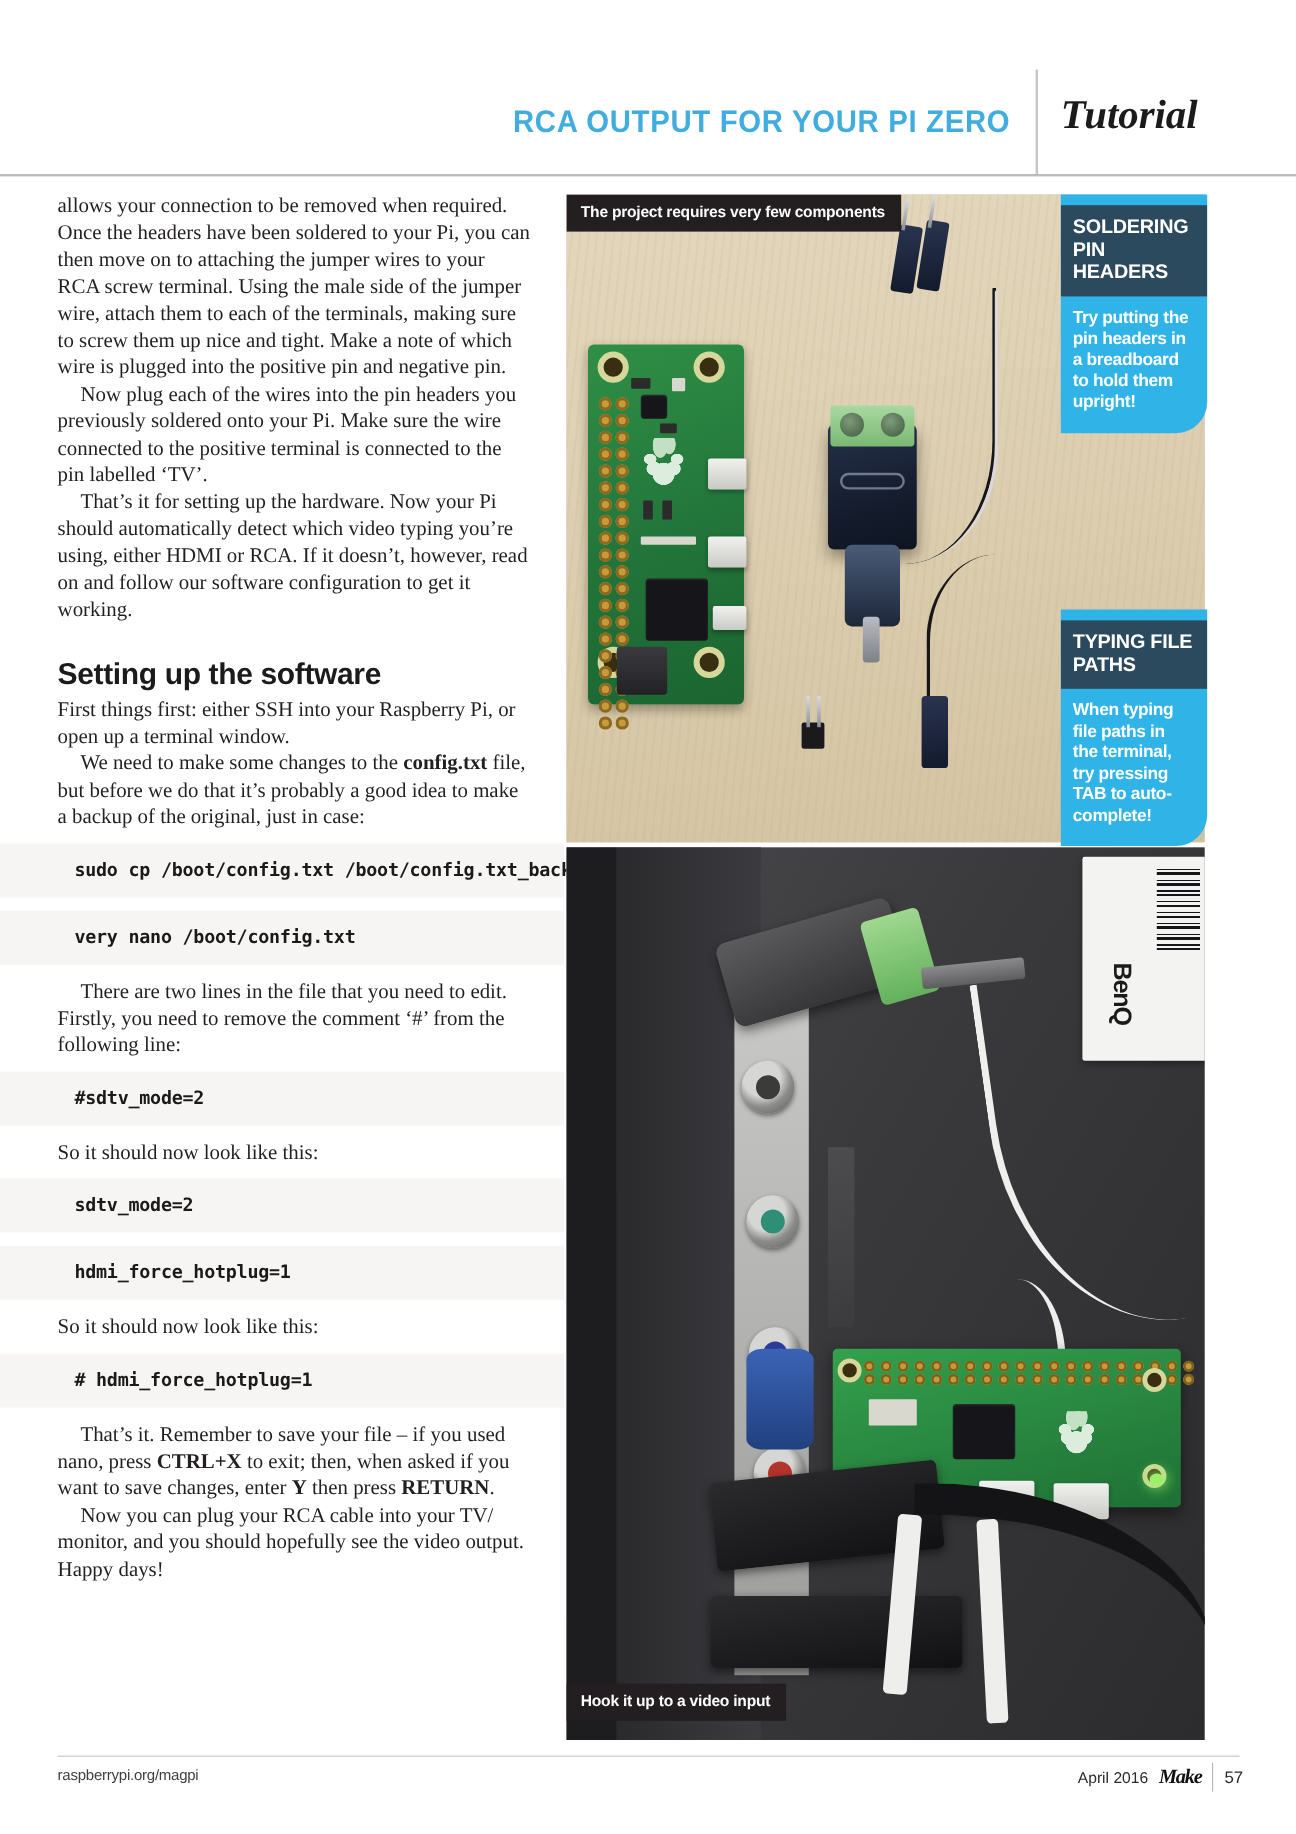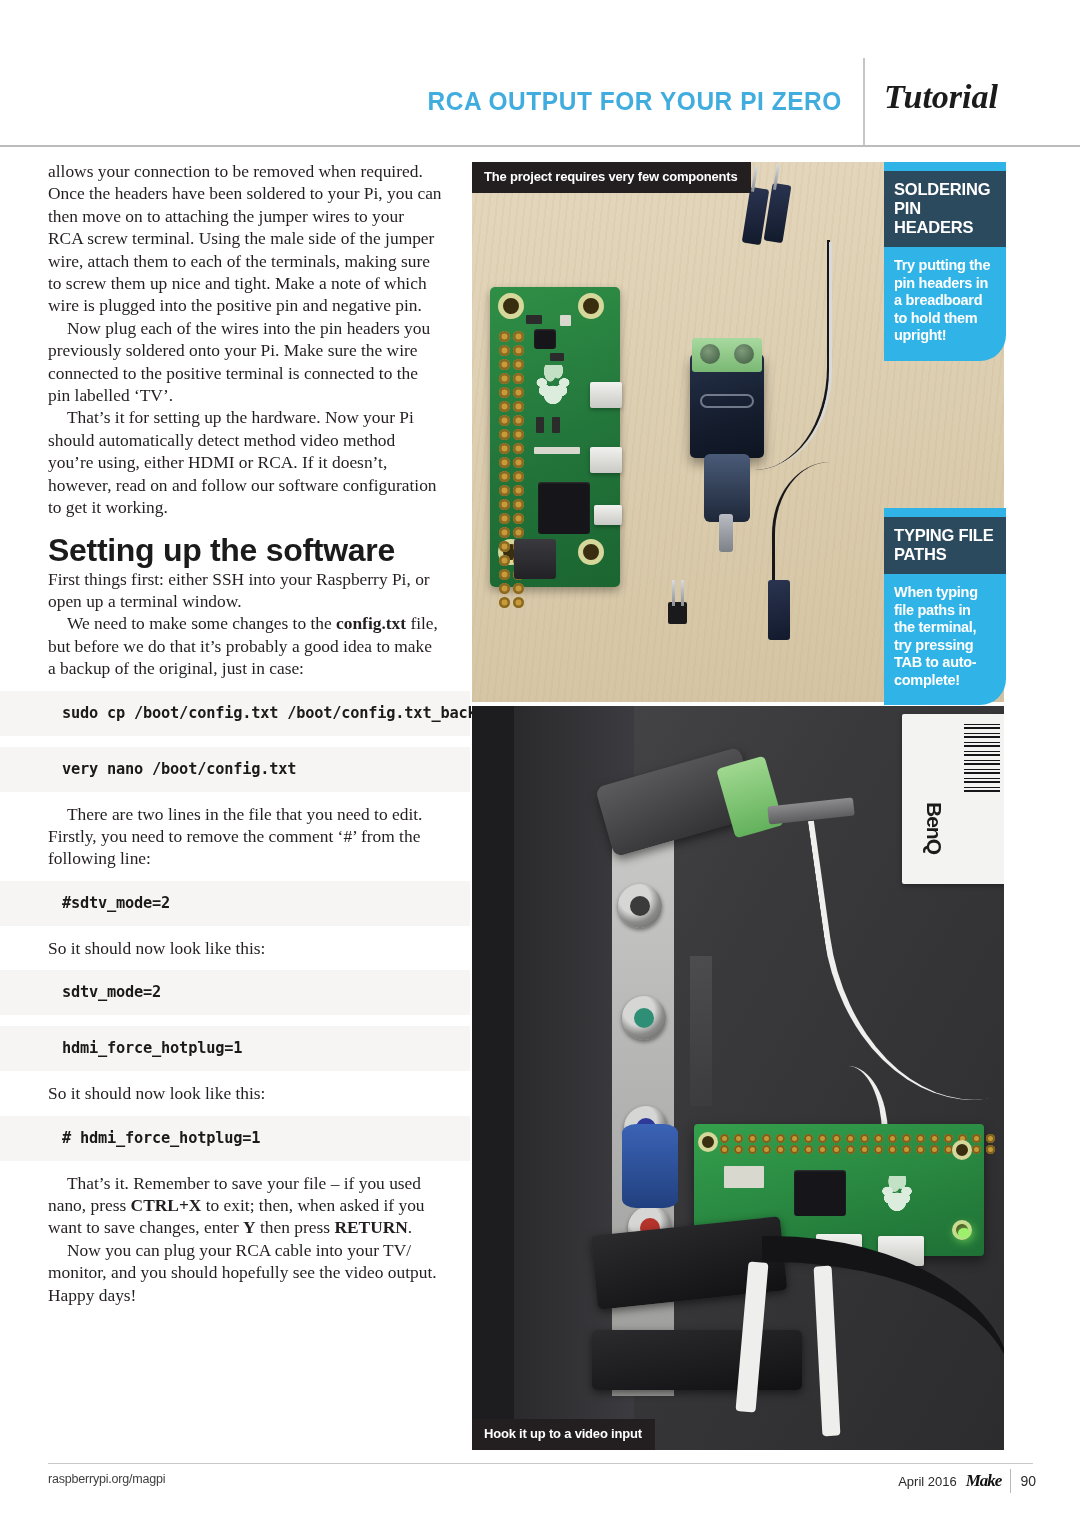--- a/index.html
+++ b/index.html
@@ -86,26 +86,26 @@
     line-height: 19px;
     color: #1a1a1a;
     padding: 13px 10px 13px 62px;
     white-space: nowrap;
     letter-spacing: -0.2px;
   }
 
   .heading {
     font-family: "Liberation Sans", "DejaVu Sans", sans-serif;
     font-weight: bold;
-    font-size: 32px;
+    font-size: 25px;
     line-height: 30px;
     color: #1b1b1b;
     padding: 0 28px 0 48px;
     letter-spacing: -0.3px;
-    margin-top: 16px;
+    margin-top: 28px;
     margin-bottom: 3px;
   }
 
   
   .photo {
     position: absolute;
     overflow: hidden;
     background: #cfcfcf;
   }
   #photo-top  { left: 472px; top: 162px; width: 532px; height: 540px; }
@@ -117,21 +117,21 @@
     color: #ffffff;
     font-family: "Liberation Sans", "DejaVu Sans", sans-serif;
     font-weight: bold;
     font-size: 13px;
     line-height: 16px;
     padding: 7px 13px 8px 12px;
     letter-spacing: -0.2px;
     z-index: 6;
   }
   #caption-top { left: 0; top: 0; }
-  #caption-bot { left: 0; bottom: 0; }
+  #caption-bot { left: 0; bottom: 16px; }
 
   
   .callout {
     position: absolute;
     width: 122px;
     background: #30b3e6;
     border-bottom-right-radius: 26px;
     overflow: hidden;
     padding-top: 9px;
   }
@@ -372,21 +372,21 @@
     <div class="header-kicker">RCA OUTPUT FOR YOUR PI ZERO</div>
     <div class="header-divider"></div>
     <div class="header-section">Tutorial</div>
     <div class="header-rule"></div>
   </div>
 
   <div class="col-left" id="article-column">
       <div class="txt">
         <p>allows your connection to be removed when required. Once the headers have been soldered to your Pi, you can then move on to attaching the jumper wires to your RCA screw terminal. Using the male side of the jumper wire, attach them to each of the terminals, making sure to screw them up nice and tight. Make a note of which wire is plugged into the positive pin and negative pin.</p>
         <p class="ind">Now plug each of the wires into the pin headers you previously soldered onto your Pi. Make sure the wire connected to the positive terminal is connected to the pin labelled ‘TV’.</p>
-        <p class="ind">That’s it for setting up the hardware. Now your Pi should automatically detect method video method you’re using, either HDMI or RCA. If it doesn’t, however, read on and follow our software configuration to get it working.</p>
+        <p class="ind">That’s it for setting up the hardware. Now your Pi should automatically detect which video typing you’re using, either HDMI or RCA. If it doesn’t, however, read on and follow our software configuration to get it working.</p>
       </div>
       <div class="heading">Setting up the software</div>
       <div class="txt" style="margin-bottom: 11px;">
         <p>First things first: either SSH into your Raspberry Pi, or open up a terminal window.</p>
         <p class="ind"><span>We need to make some changes to the </span><b>config.txt</b><span> file, but before we do that it’s probably a good idea to make a backup of the original, just in case:</span></p>
       </div>
       <div class="code" style="margin-bottom: 11px;">sudo cp /boot/config.txt /boot/config.txt_backup</div>
       <div class="code" style="margin-bottom: 11px;">very nano /boot/config.txt</div>
       <div class="txt" style="margin-bottom: 11px;">
         <p class="ind">There are two lines in the file that you need to edit. Firstly, you need to remove the comment ‘#’ from the following line:</p>
@@ -603,16 +603,16 @@
     <div class="callout-head">SOLDERING PIN HEADERS</div>
     <div class="callout-body" id="callout-body-0"><span>Try putting the pin headers in a breadboard to hold them upright!</span></div>
   </div>
 
   <div class="footer-rule"></div>
   <div class="footer-left">raspberrypi.org/magpi</div>
   <div class="footer-right">
     <span>April 2016</span>
     <span class="footer-logo">Make</span>
     <span class="footer-sep"></span>
-    <span class="footer-page">90</span>
+    <span class="footer-page">57</span>
   </div>
 
 </div>
 
 </body></html>

